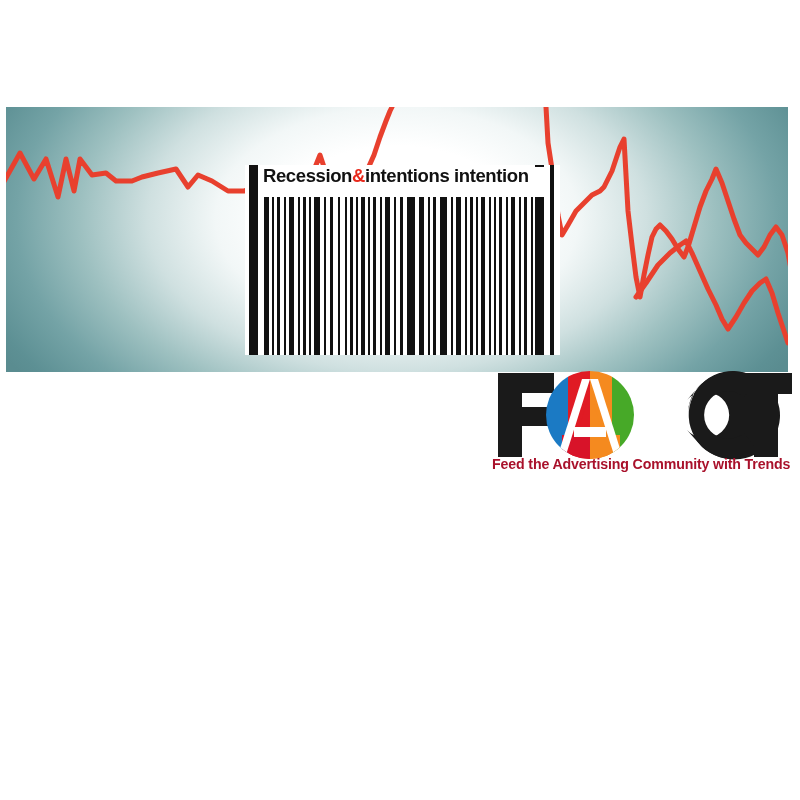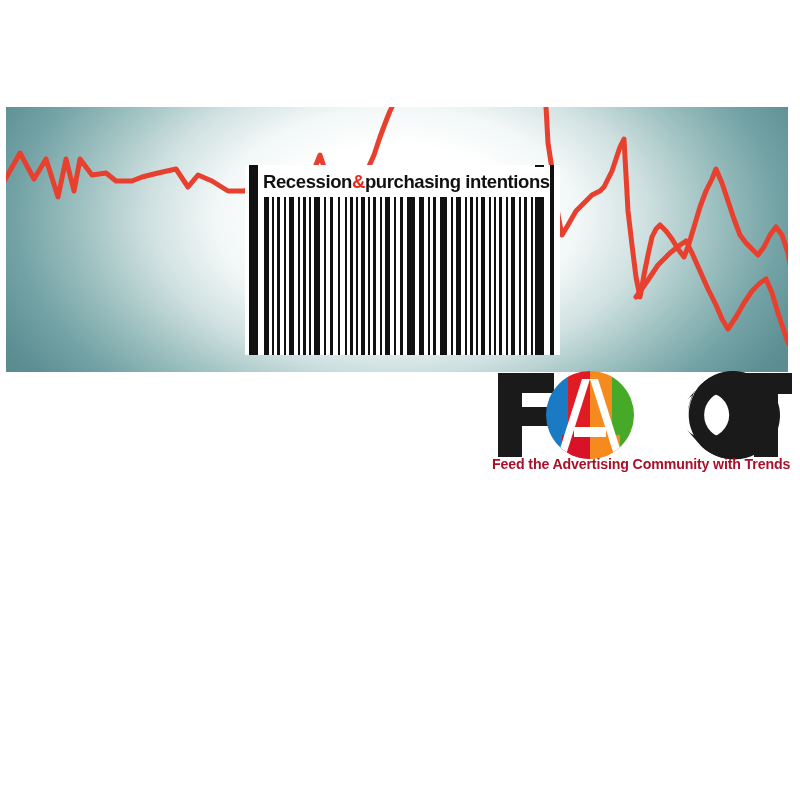--- a/index.html
+++ b/index.html
@@ -79,21 +79,20 @@
 
   #barcode-label {
     position: absolute;
     left: 18px;
     top: 2px;
     width: 282px;
     height: 30px;
     background: #ffffff;
     z-index: 4;
     display: flex;
-    align-items: center;
     white-space: nowrap;
   }
   #barcode-label .lbl-txt {
     font-family: "Liberation Sans", sans-serif;
     font-weight: bold;
     font-size: 18.5px;
     letter-spacing: -0.4px;
     color: #111111;
     line-height: 1;
   }
@@ -195,21 +194,21 @@
 
     <div id="barcode-block">
       <div id="barcode-frame"></div>
       <div class="guard left"></div>
       <div class="guard right"></div>
       <div class="guard-thin r2"></div>
 
       <div id="barcode-label">
         <span class="lbl-txt">Recession </span>
           <span class="lbl-txt amp">&amp;</span>
-          <span class="lbl-txt"> purchasing intentions</span>
+          <span class="lbl-txt"> intentions intention</span>
       </div>
 
       <div id="bars">
         <svg viewBox="0 0 282 160" preserveAspectRatio="none" xmlns="http://www.w3.org/2000/svg">
           <g fill="#111111">
             <rect x="1" y="0" width="5" height="160"></rect>
             <rect x="9" y="0" width="2" height="160"></rect>
             <rect x="14" y="0" width="3" height="160"></rect>
             <rect x="21" y="0" width="2" height="160"></rect>
             <rect x="26" y="0" width="5" height="160"></rect>

